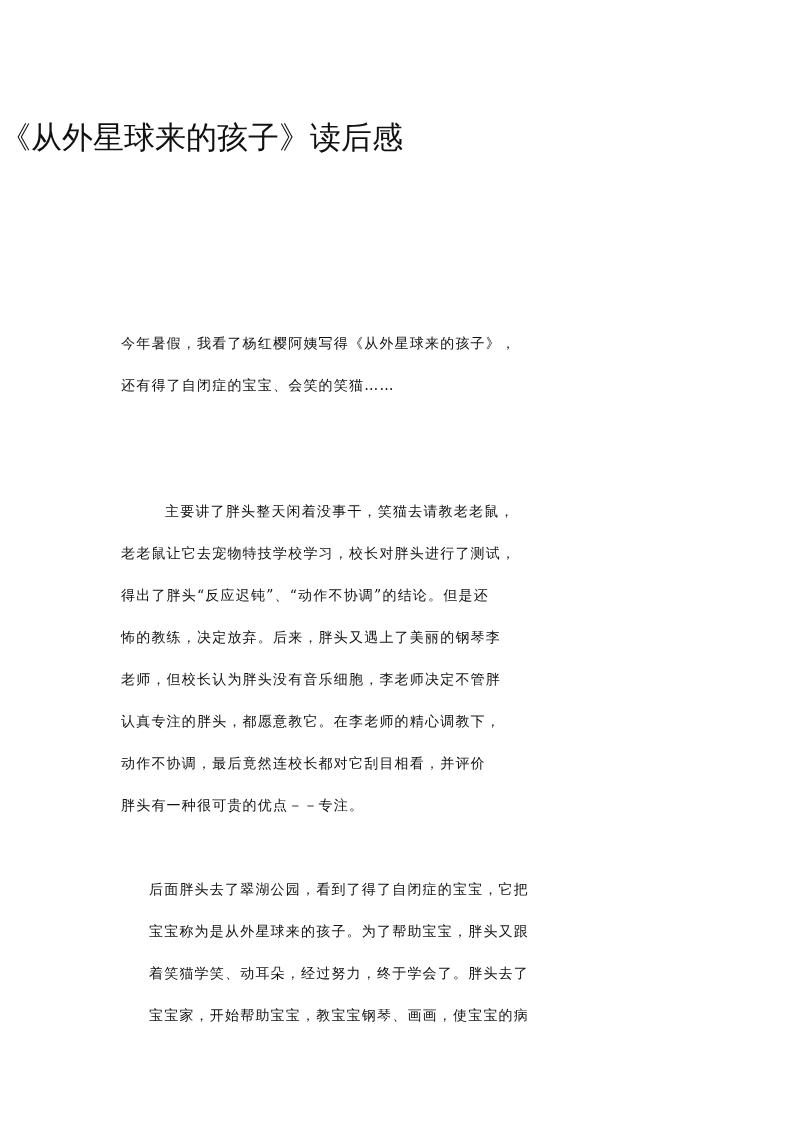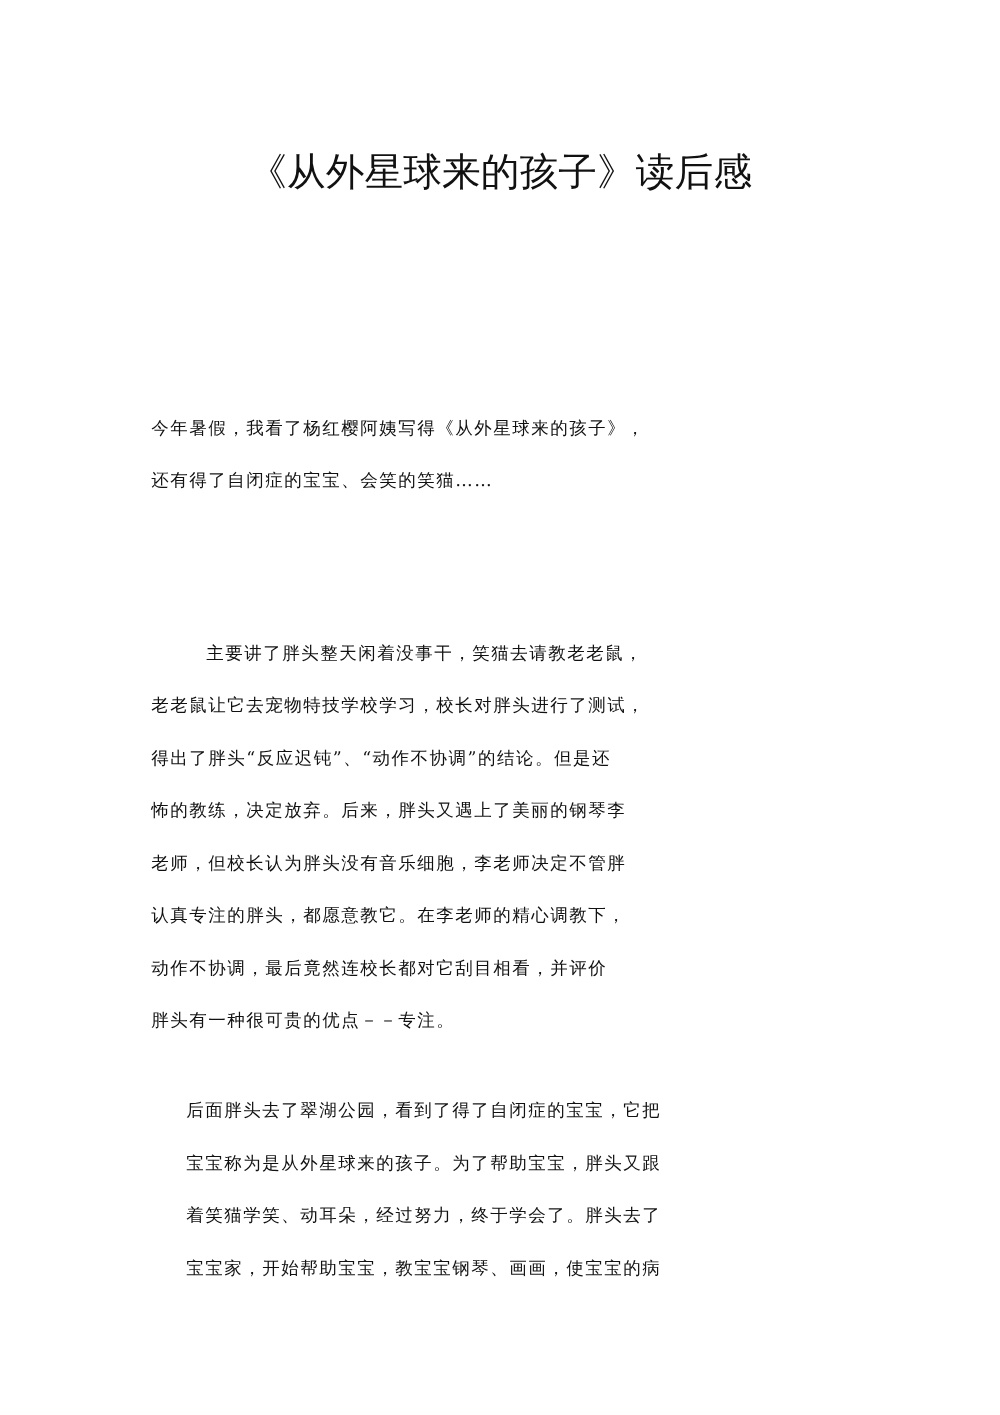--- a/index.html
+++ b/index.html
@@ -1,24 +1,24 @@
 <!DOCTYPE html>
 <html><head>
   <meta charset="utf-8">
   <style>
     html, body { margin: 0; padding: 0; background: #ffffff; }
     body { width: 800px; height: 1132px; position: relative; overflow: hidden;
       font-family: "DejaVu Serif", "Liberation Serif", serif; color: #111111; }
-    .title { position: absolute; top: 96px; left: 0; width: 800px; text-align: center;
+    .title { position: absolute; top: 96px; left: 0; width: 800px; 
       font-size: 31px; font-family: Liberation Sans, sans-serif; font-weight: normal; letter-spacing: 0px; }
     .body { position: absolute; left: 121px; width: 560px; }
     .line { height: 42px; line-height: 42px; font-size: 14px; white-space: nowrap; letter-spacing: 1.2px; }
     .indent { padding-left: 44px; }
     #p1 { top: 322px; }
-    #p2 { top: 502px; }
+    #p2 { top: 490px; }
     #p3 { top: 868px; margin-left: 28px; }
   </style>
 </head>
 <body>
 
 <div>
   <h1 class="title">《从外星球来的孩子》读后感</h1>
 
   <div class="body" id="p1">
     <div class="line">今年暑假，我看了杨红樱阿姨写得《从外星球来的孩子》，</div>

